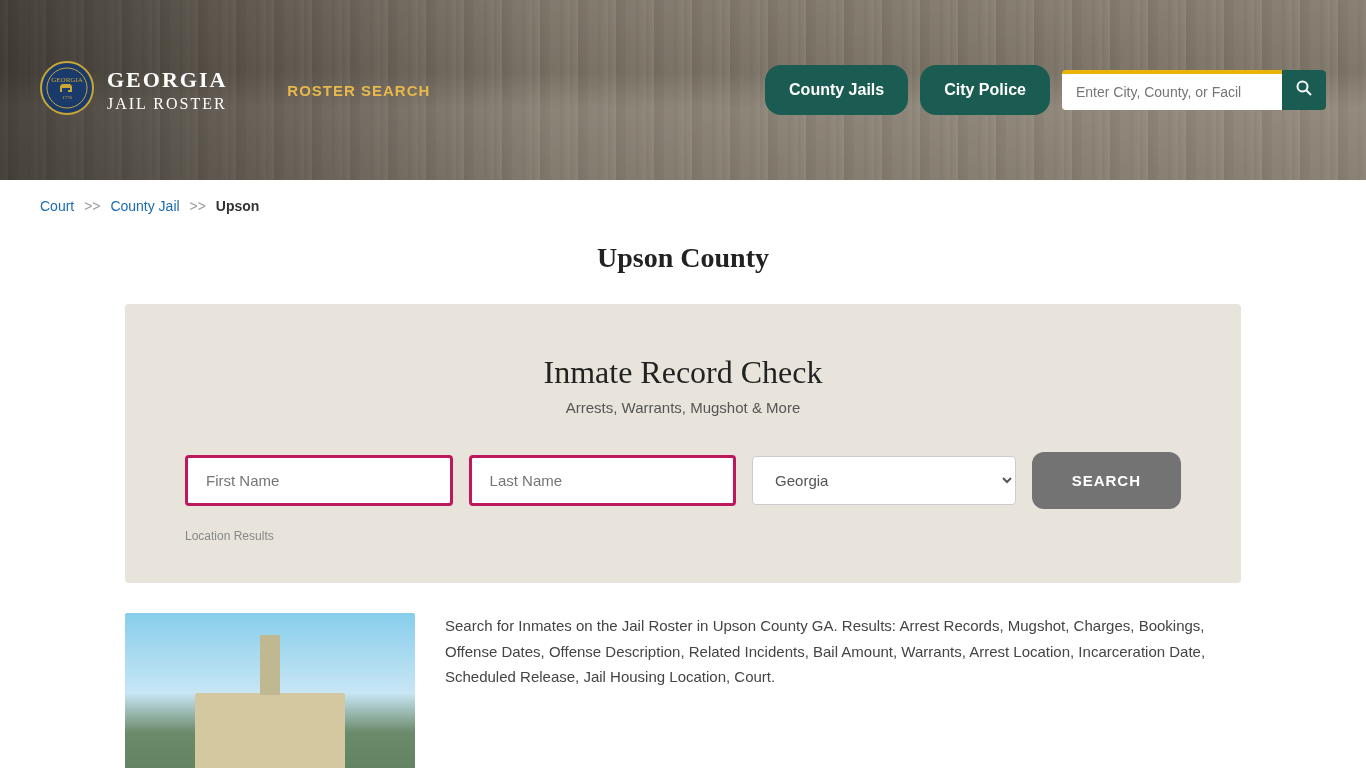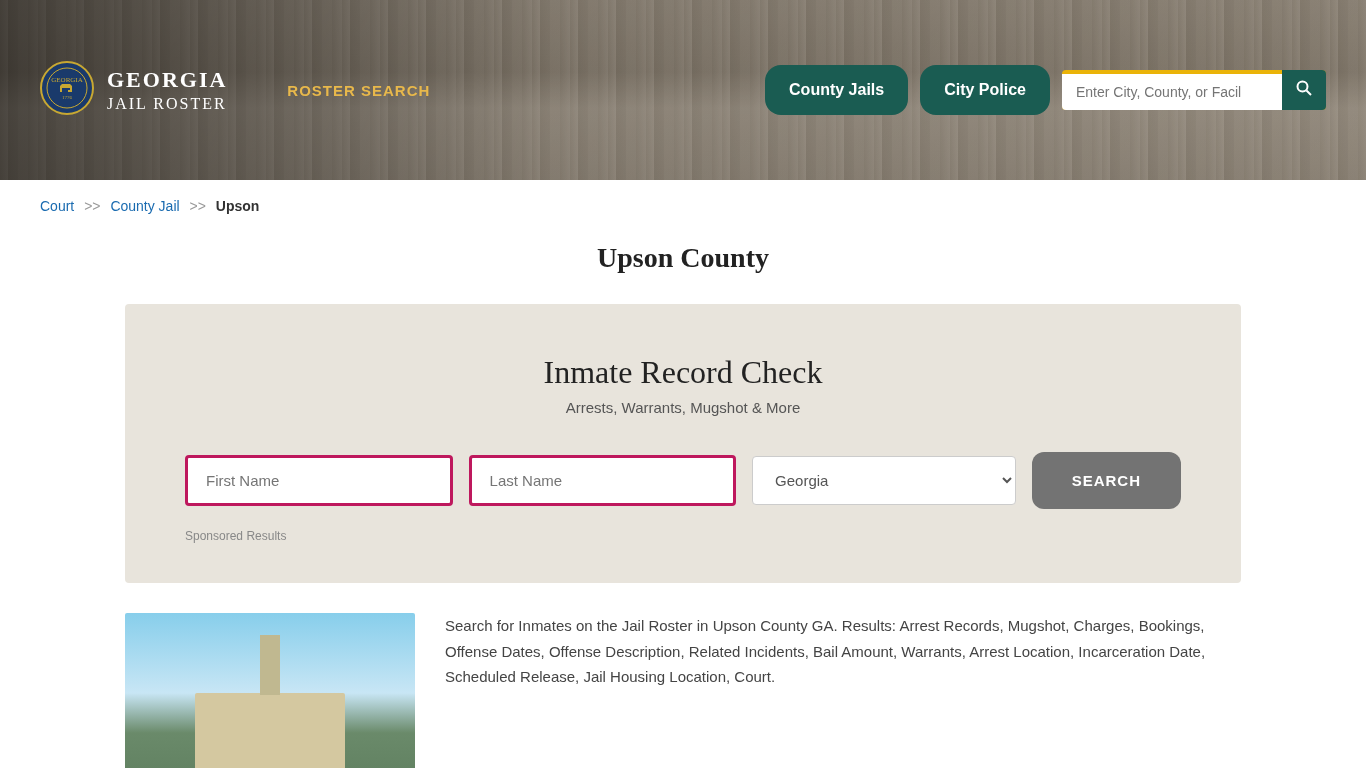--- a/index.html
+++ b/index.html
@@ -327,19 +327,19 @@
   <h2 class="inmate-section-title">Inmate Record Check</h2>
   <p class="inmate-section-subtitle">Arrests, Warrants, Mugshot &amp; More</p>
   <div class="search-form">
     <input type="text" placeholder="First Name" style="">
     <input type="text" placeholder="Last Name" style="">
     <select>
       <option>Georgia</option>
     </select>
     <button class="search-btn">SEARCH</button>
   </div>
-  <p class="sponsored-results">Sponsored Results</p>
+  <p class="sponsored-results">Location Results</p>
 </section>
 
 <div class="bottom-section">
   <div class="building-image"></div>
   <p class="bottom-text">Search for Inmates on the Jail Roster in Upson County GA. Results: Arrest Records, Mugshot, Charges, Bookings, Offense Dates, Offense Description, Related Incidents, Bail Amount, Warrants, Arrest Location, Incarceration Date, Scheduled Release, Jail Housing Location, Court.</p>
 </div>
 
 </body></html>

